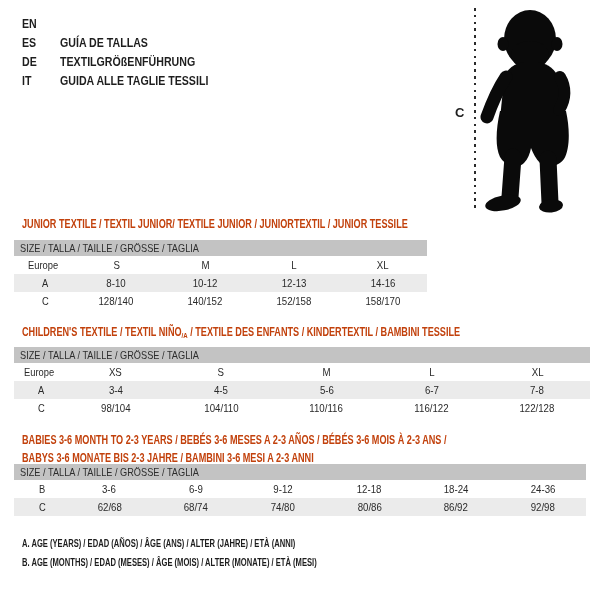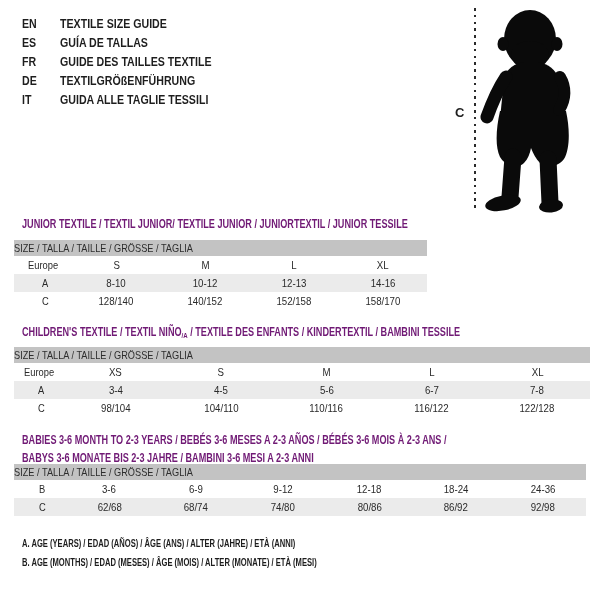--- a/index.html
+++ b/index.html
@@ -23,28 +23,28 @@
   .lang-name { font-weight:bold; font-size:12.5px; }
 
   
   #dash-line {
     left:474px; top:8px; width:2px; height:200px;
     background:repeating-linear-gradient(to bottom, #2b2b2b 0 2.5px, transparent 2.5px 6.8px);
   }
   #c-label { left:455px; top:105px; font-weight:bold; font-size:13px; }
 
   
-  .sec-head { font-weight:bold; font-size:12px; color:#701a75; line-height:18px; }
+  .sec-head { font-weight:bold; font-size:12px; color:#c2410c; line-height:18px; }
   .sub { font-size:8px; vertical-align:-2px; }
 
   
   .table { position:absolute; }
   .size-bar {
     height:16px; background:var(--bar-bg,#c3c3c3);
-    display:flex; align-items:center; box-sizing:border-box;
+    display:flex; align-items:center; padding-left:6px; box-sizing:border-box;
     font-size:11.5px; color:#2d2d2d;
   }
   .trow { display:grid; height:18px; align-items:center; font-size:11px; color:#2a2a2a; }
   .table > .trow:nth-child(3) { background:var(--alt-bg,#ebebeb); }
   .tlabel { padding-left:6px; text-align:center; }
   .tcell { text-align:center; }
 
   .tbl-junior   { left:14px; top:240px; width:413px; }
   .tbl-junior   .trow { grid-template-columns:58px repeat(4,1fr); }
   .tbl-children { left:14px; top:347px; width:576px; }
@@ -61,29 +61,24 @@
   .legend-line { font-weight:bold; font-size:10px; height:19px; display:flex; align-items:center; color:#1d1d1d; }
 </style>
 </head>
 <body>
 
 <div id="page">
 
   <div id="langs" class="abs">
     <div class="lang-row">
       <span class="lang-code"><span class="cond85">EN</span></span>
-      <span class="lang-name"><span class="cond85">TEXTILE SIZE GUIDE</span></span>
     </div>
     <div class="lang-row">
       <span class="lang-code"><span class="cond85">ES</span></span>
       <span class="lang-name"><span class="cond85">GUÍA DE TALLAS</span></span>
-    </div>
-    <div class="lang-row">
-      <span class="lang-code"><span class="cond85">FR</span></span>
-      <span class="lang-name"><span class="cond85">GUIDE DES TAILLES TEXTILE</span></span>
     </div>
     <div class="lang-row">
       <span class="lang-code"><span class="cond85">DE</span></span>
       <span class="lang-name"><span class="cond85">TEXTILGRÖßENFÜHRUNG</span></span>
     </div>
     <div class="lang-row">
       <span class="lang-code"><span class="cond85">IT</span></span>
       <span class="lang-name"><span class="cond85">GUIDA ALLE TAGLIE TESSILI</span></span>
     </div>
   </div>

